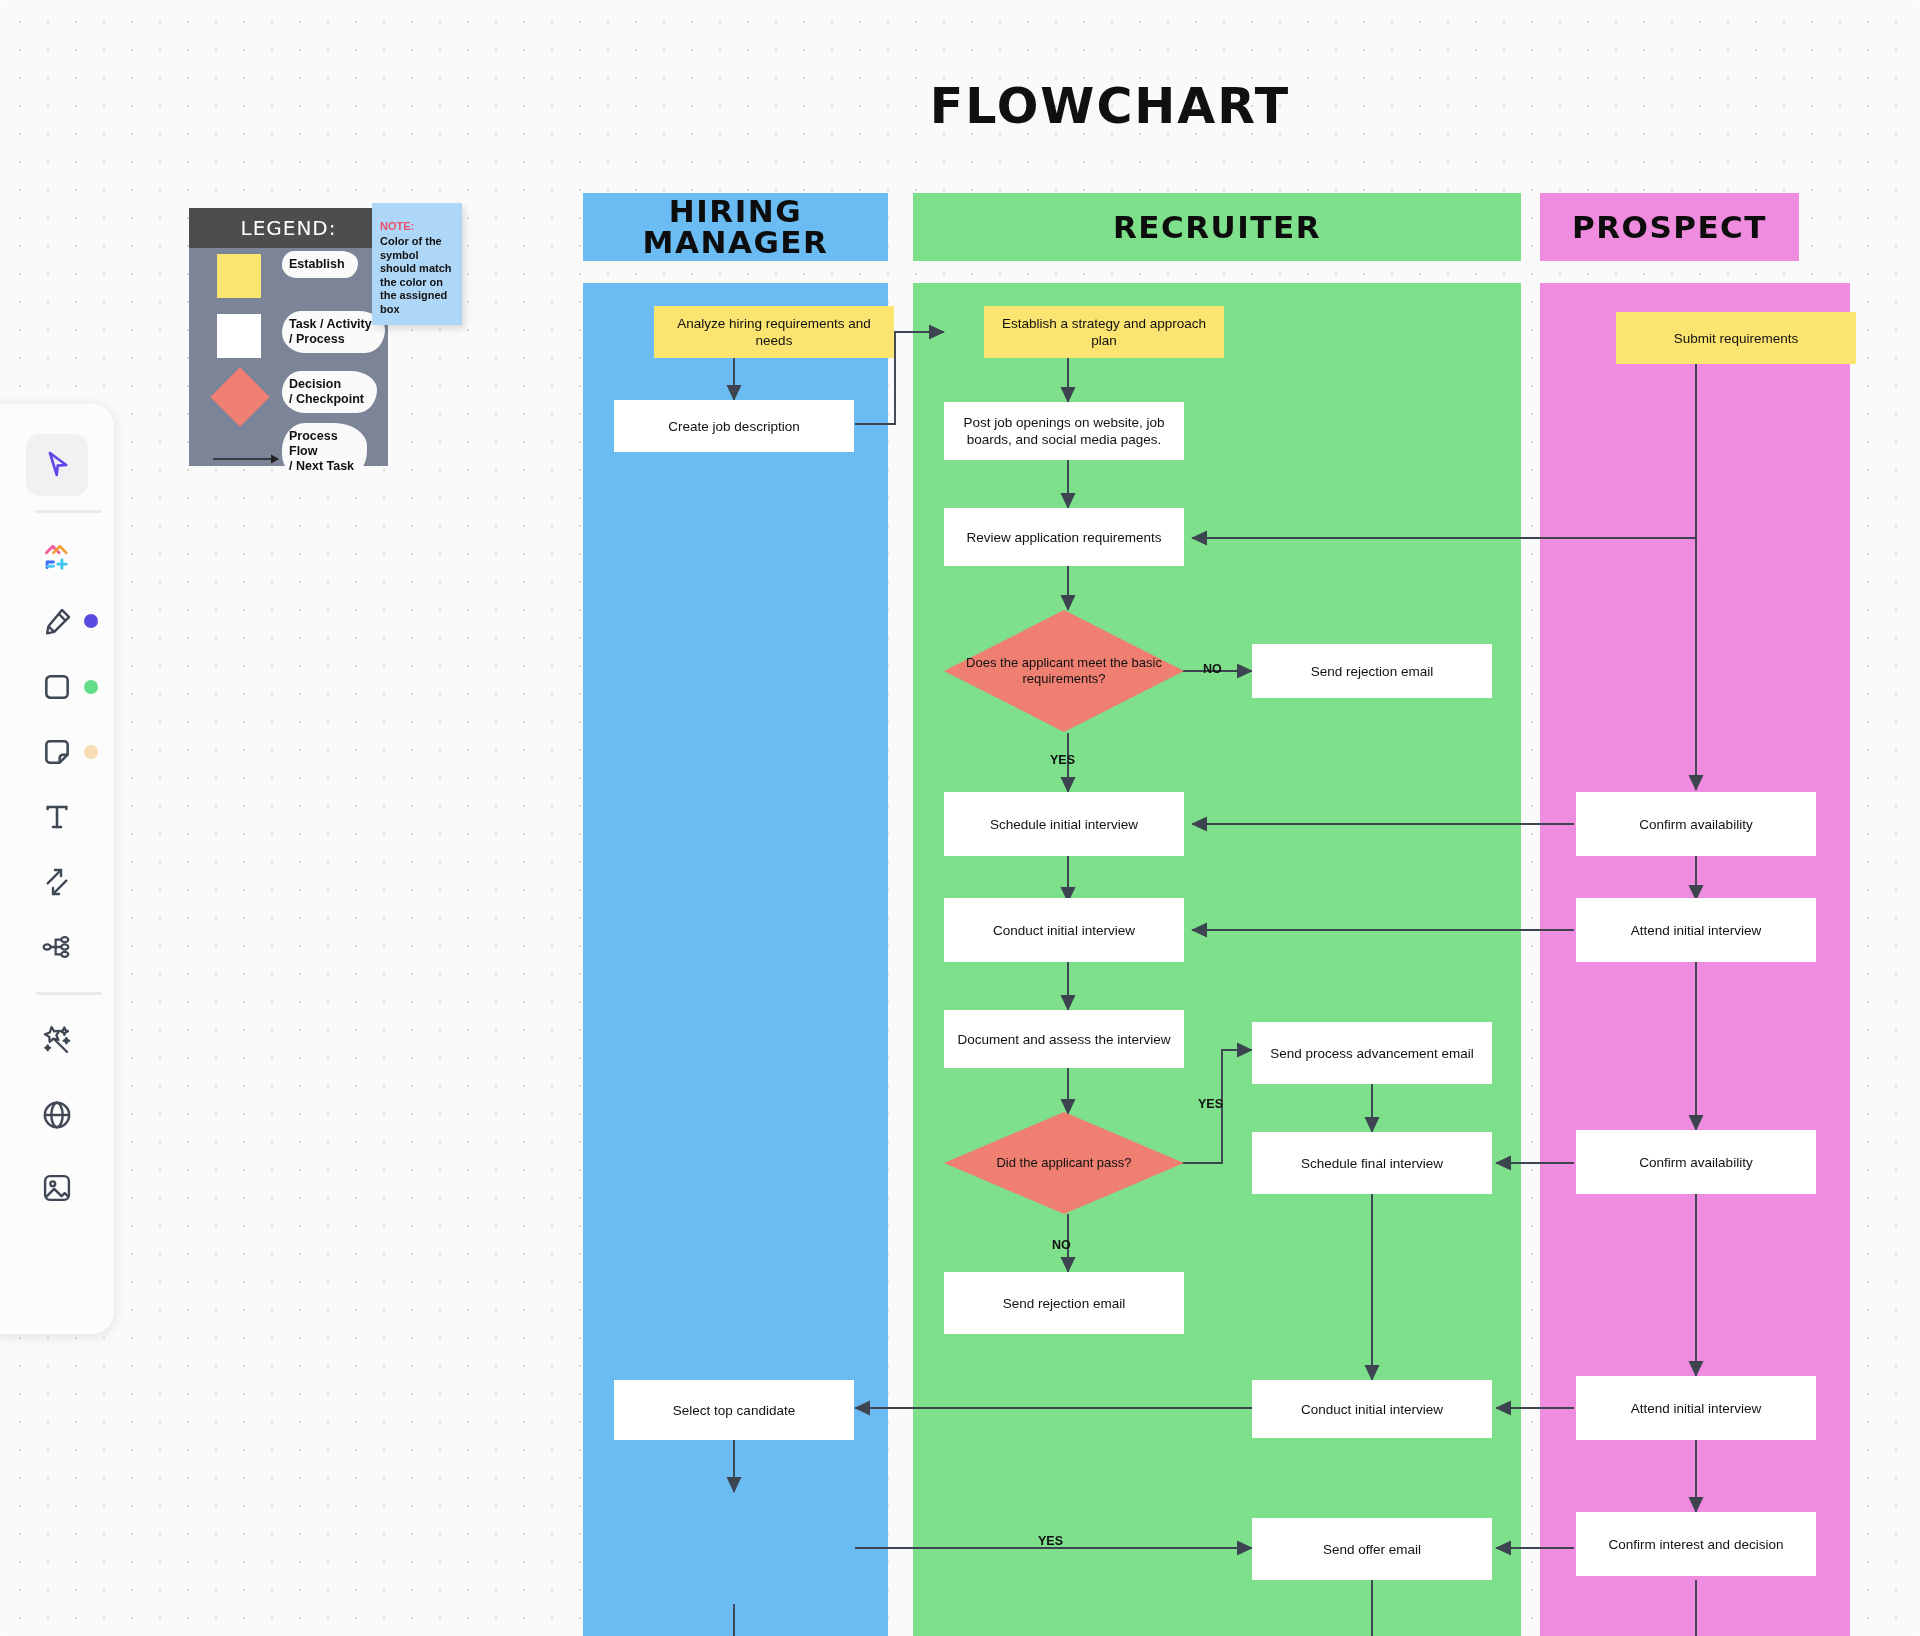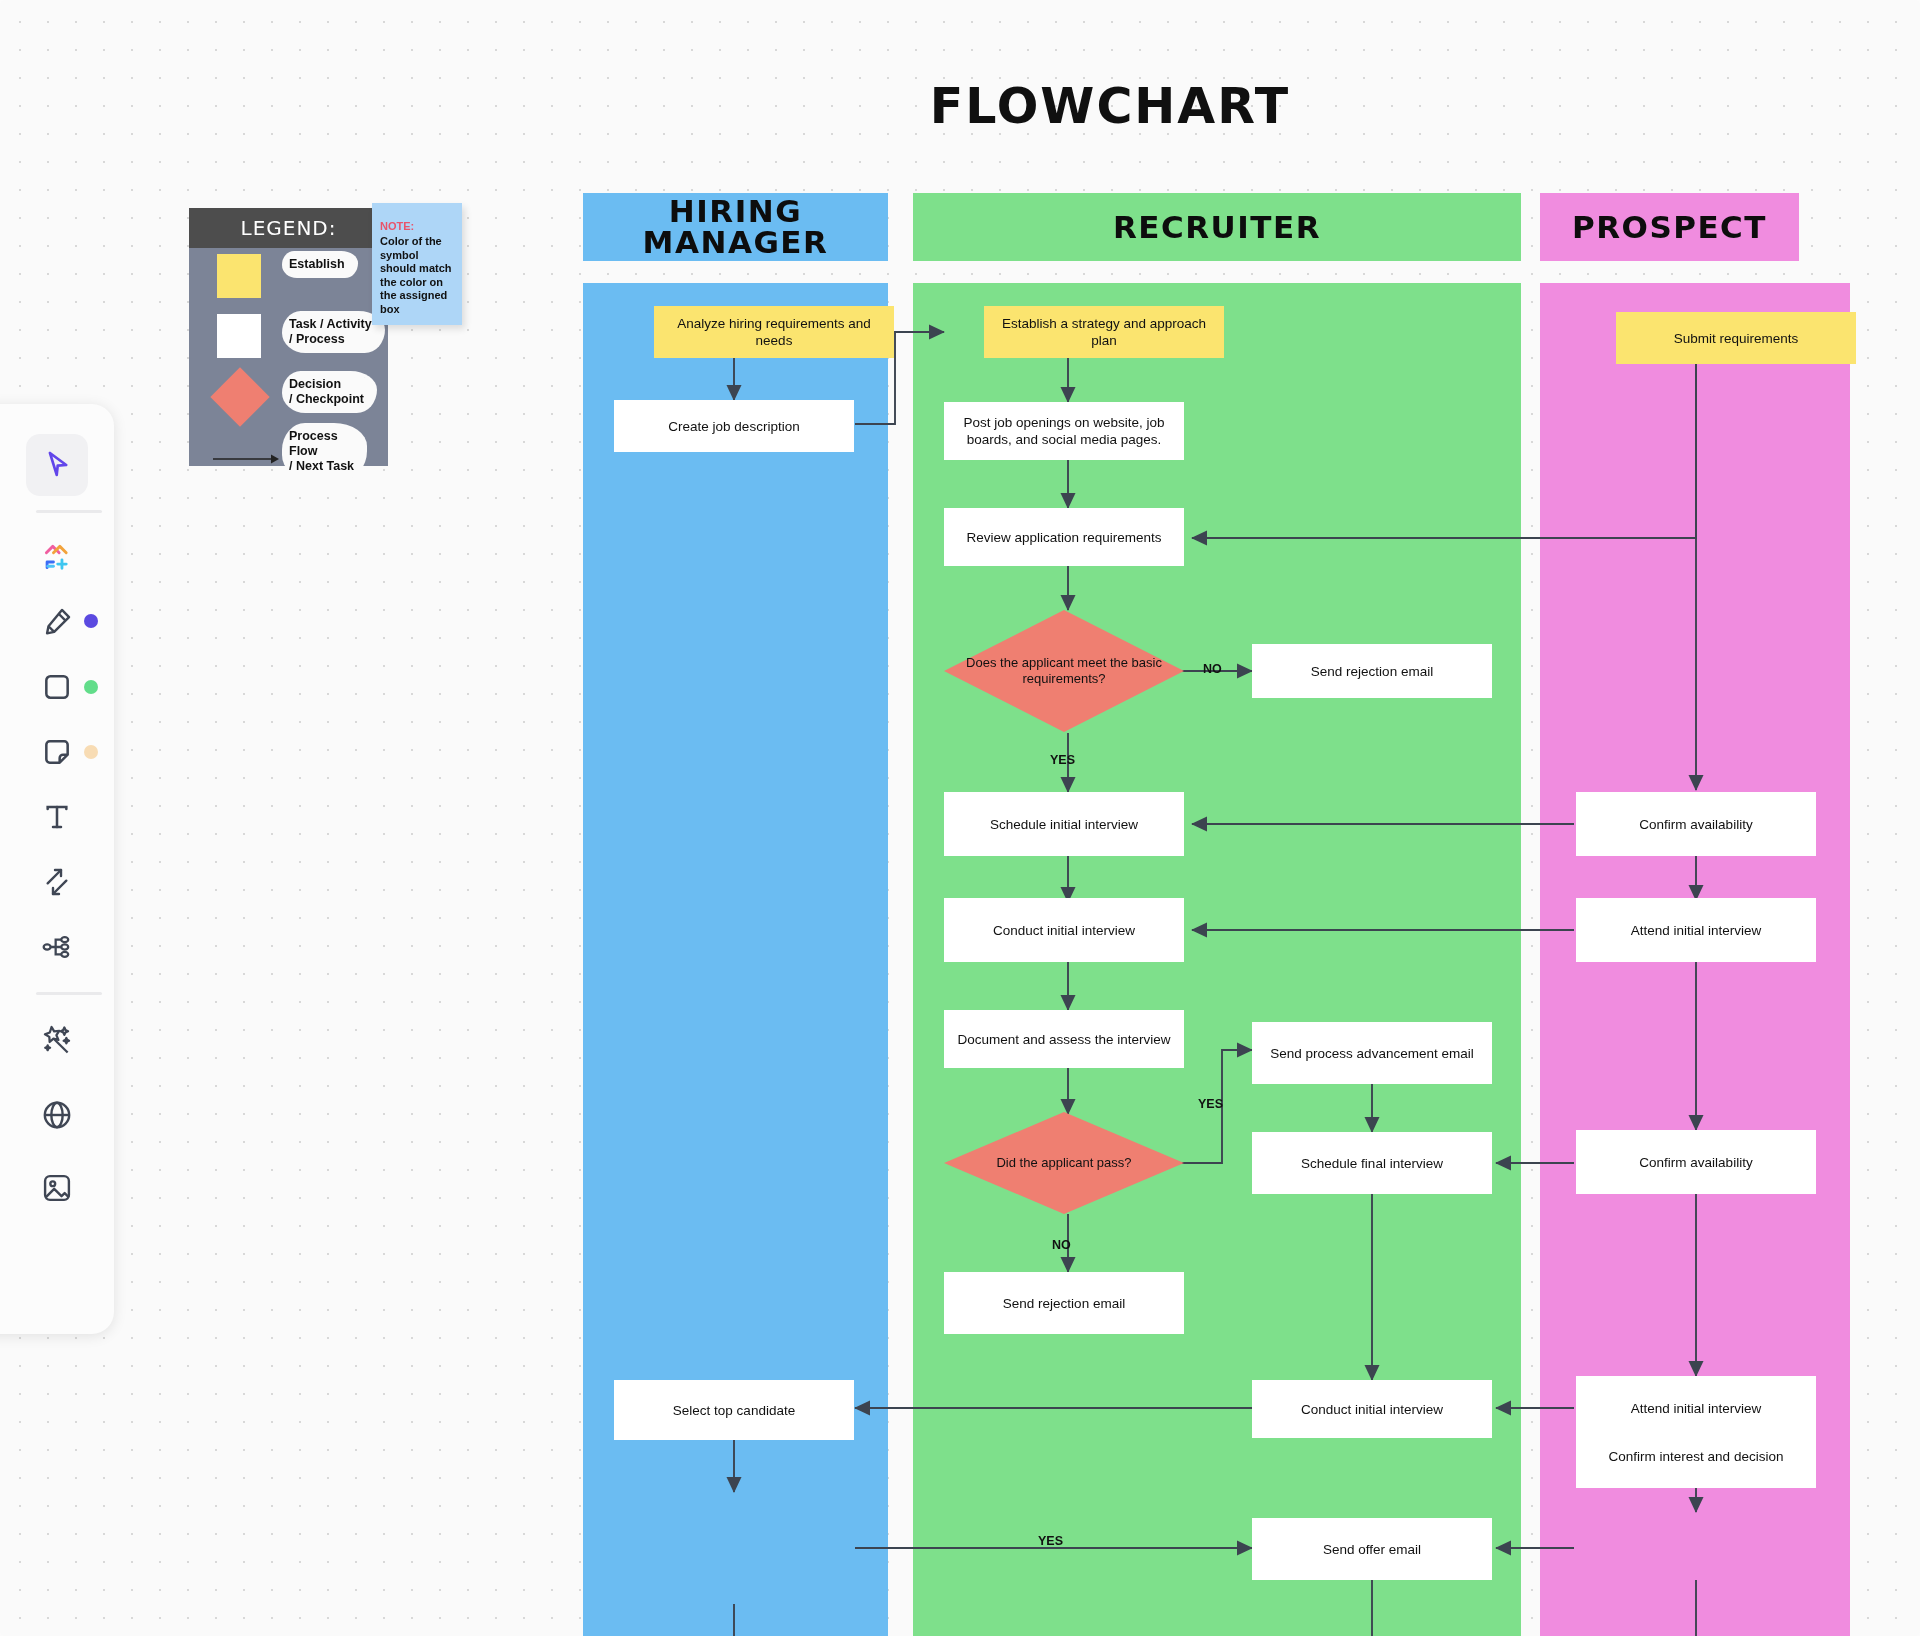--- a/index.html
+++ b/index.html
@@ -307,21 +307,21 @@
   <div class="node" style="left:1252px; top:1132px; width:240px; height:62px;">Schedule final interview</div>
   <div class="node" style="left:944px; top:1272px; width:240px; height:62px;">Send rejection email</div>
   <div class="node" style="left:1252px; top:1380px; width:240px; height:58px;">Conduct initial interview</div>
   <div class="node" style="left:1252px; top:1518px; width:240px; height:62px;">Send offer email</div>
 
   <div class="node terminal" style="left:1576px; top:312px; width:240px; height:52px;">Submit requirements</div>
   <div class="node" style="left:1576px; top:792px; width:240px; height:64px;">Confirm availability</div>
   <div class="node" style="left:1576px; top:898px; width:240px; height:64px;">Attend initial interview</div>
   <div class="node" style="left:1576px; top:1130px; width:240px; height:64px;">Confirm availability</div>
   <div class="node" style="left:1576px; top:1376px; width:240px; height:64px;">Attend initial interview</div>
-  <div class="node" style="left:1576px; top:1424px; width:240px; height:64px;">Confirm interest and decision</div>
+  <div class="node" style="left:1576px; top:1512px; width:240px; height:64px;">Confirm interest and decision</div>
 
   <div id="toolbar">
 
     <div class="tool selected" style="top:30px;">
       <svg width="34" height="34" viewBox="0 0 24 24" fill="none" stroke="#6246ea" stroke-width="1.9" stroke-linejoin="round">
         <path d="M7 3.5 L18.5 12 L12.5 12.4 L11.8 19 Z"></path>
       </svg>
     </div>
     <div class="tb-divider" style="top:106px;"></div>
 

